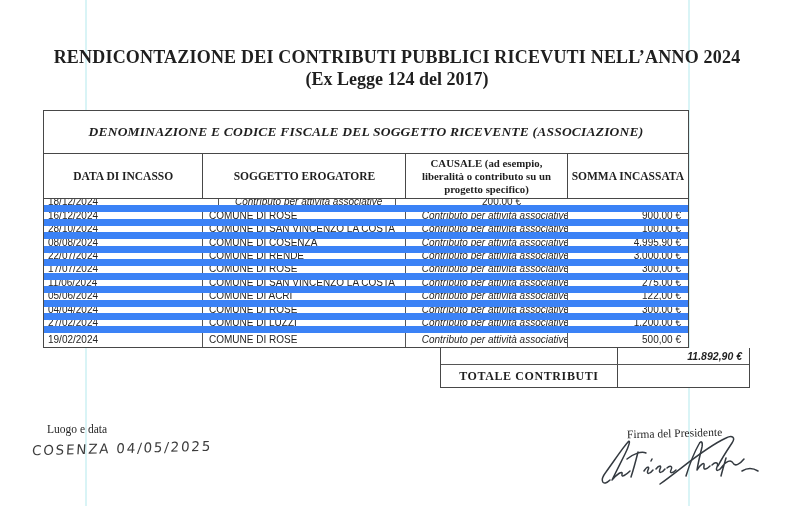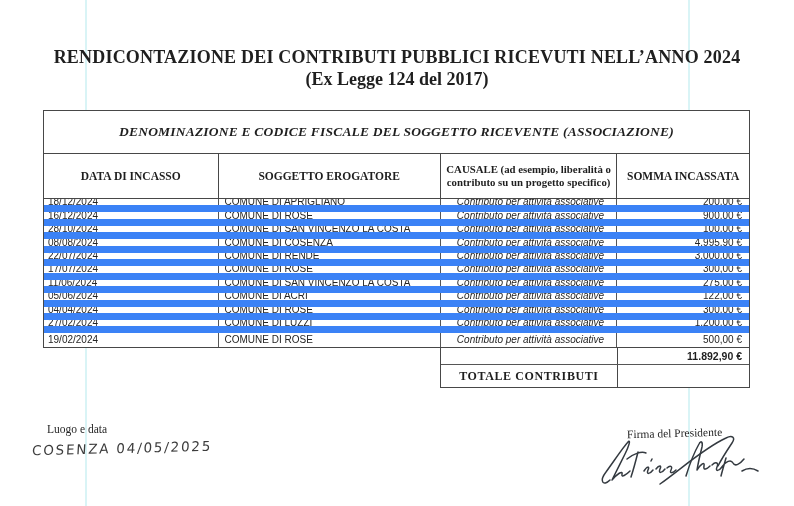--- a/index.html
+++ b/index.html
@@ -16,21 +16,21 @@
   .scan-line.a { left:85px; }
   .scan-line.b { left:688px; }
 
   
   .doc-title { position:absolute; top:46px; left:0; width:100%; text-align:center; }
   .doc-title .l1 { font-size:18px; font-weight:bold; letter-spacing:0.2px; line-height:22px; }
   .doc-title .l2 { font-size:18px; font-weight:bold; line-height:22px; }
 
   
   .main-table {
-    position:absolute; left:43px; top:110px; width:707px;
+    position:absolute; left:43px; top:110px; width:646px;
     border:1.6px solid #474747;
     background:#fff;
   }
   .banner {
     height:43px; display:flex; align-items:center; justify-content:center;
     border-bottom:1.5px solid #474747;
     font-style:italic; font-weight:bold; font-size:13.5px; letter-spacing:0.2px;
     text-align:center;
   }
   .hdr-row { display:flex; height:45px; border-bottom:1.4px solid #474747; }
@@ -64,21 +64,21 @@
     border:1.6px solid #474747; border-top:none; background:#fff;
   }
   .total-row { display:flex; height:17px; border-bottom:1px solid #565656; }
   .total-label {
     width:177px; display:flex; align-items:center; justify-content:center;
     font-weight:bold; font-size:12px; letter-spacing:0.6px;margin-top:28px;
   }
   .total-amount {
     width:133px; border-left:1.4px solid #474747;
     display:flex; align-items:center; justify-content:flex-end; padding-right:7px;
-    font-family:"Liberation Sans", sans-serif; font-weight:bold; font-size:10.5px;
+    font-family:"Liberation Sans", sans-serif; font-weight:bold; font-size:10.5px;font-style:italic;
   }
   .total-empty { display:flex; height:22px; }
   .total-empty .spacer { width:177px; border-right:1.4px solid #474747; }
 
   
   .luogo-label { position:absolute; left:47px; top:423px; font-size:11.5px; }
   .handwriting {
     position:absolute; left:32px; top:440px;
     font-family:"DejaVu Sans", sans-serif; font-size:13.5px; color:#3d3d3d;
     letter-spacing:1.8px; transform:rotate(-1.4deg) skewX(-5deg);
@@ -105,21 +105,20 @@
   <div class="banner">DENOMINAZIONE E CODICE FISCALE DEL SOGGETTO RICEVENTE (ASSOCIAZIONE)</div>
   <div class="hdr-row">
     <div class="th c1">DATA DI INCASSO</div>
     <div class="th c2">SOGGETTO EROGATORE</div>
     <div class="th c3">CAUSALE (ad esempio, liberalità o contributo su un progetto specifico)</div>
     <div class="th c4">SOMMA INCASSATA</div>
   </div>
 
   <div class="trow">
     <div class="td c1 date">18/12/2024</div>
-    <div class="td c2 payer">COMUNE DI APRIGLIANO</div>
     <div class="td c3 causale">Contributo per attività associative</div>
     <div class="td c4 amount">200,00 €</div>
   </div>
   <div class="trow">
     <div class="td c1 date">16/12/2024</div>
     <div class="td c2 payer">COMUNE DI ROSE</div>
     <div class="td c3 causale">Contributo per attività associative</div>
     <div class="td c4 amount">900,00 €</div>
   </div>
   <div class="trow">

